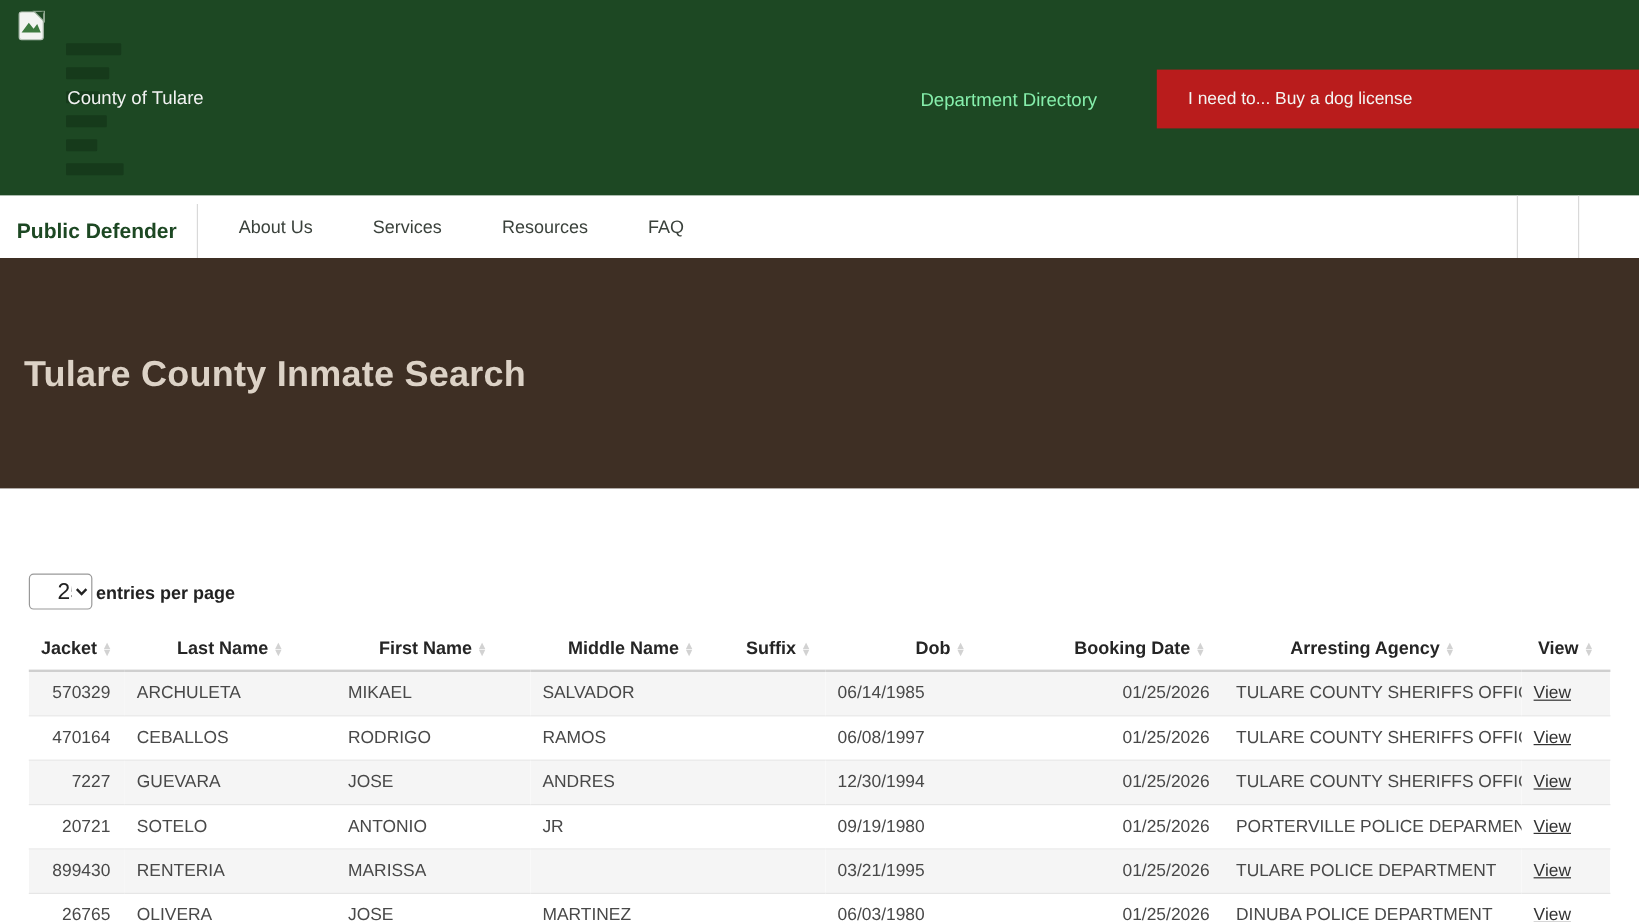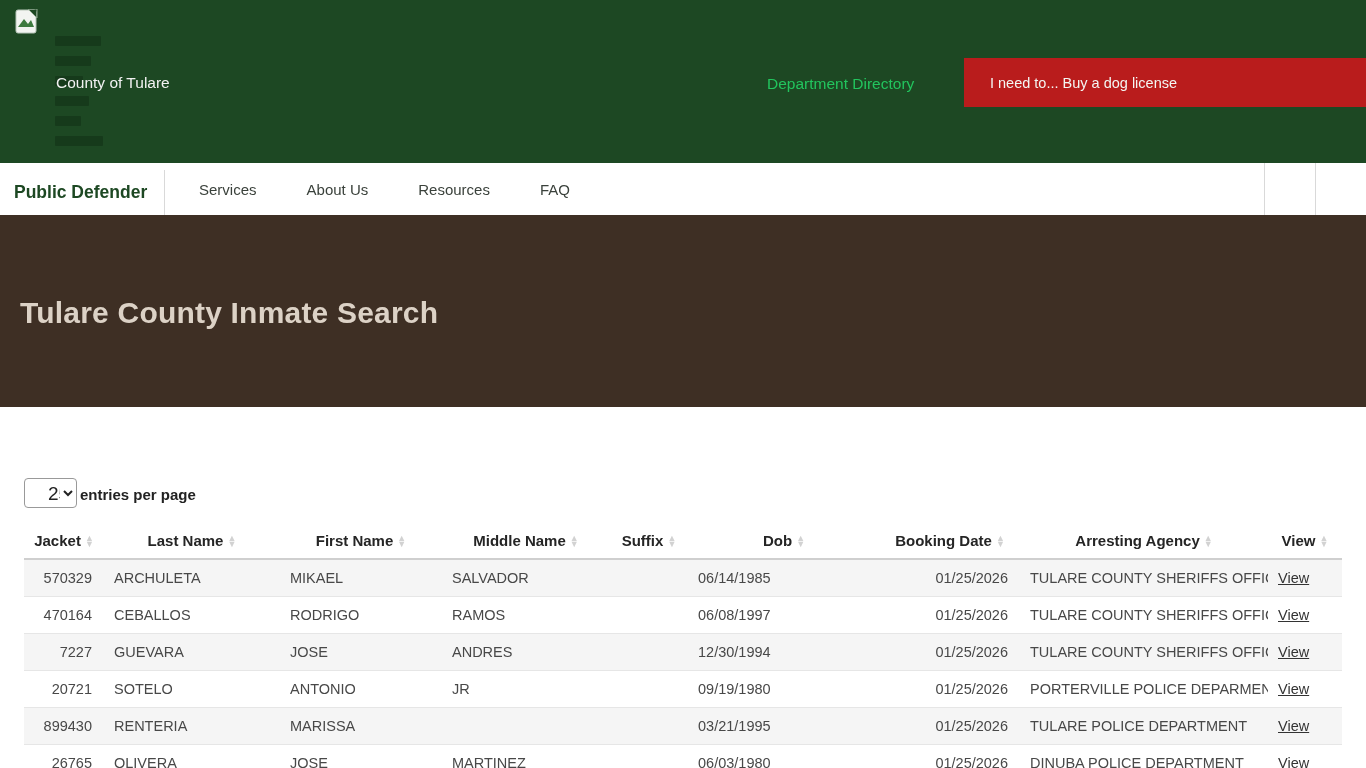--- a/index.html
+++ b/index.html
@@ -5,21 +5,21 @@
   * { margin: 0; padding: 0; box-sizing: border-box; }
   html, body { width: 1366px; height: 768px; overflow: hidden; background: #fff;
     font-family: "Liberation Sans", "DejaVu Sans", sans-serif; }
 
   
   .site-header { position: relative; width: 100%; height: 163px; background: #1d4823; }
   .logo-broken { position: absolute; left: 15px; top: 9px; width: 24px; height: 27px; }
   .faint-menu { position: absolute; left: 55px; top: 36px; }
   .faint-menu div { background: #163a1b; height: 10px; margin-bottom: 10px; border-radius: 1px; }
   .site-name { position: absolute; left: 56px; top: 74px; color: #f2f2f2; font-size: 15.5px; }
-  .dept-dir { position: absolute; left: 767px; top: 75px; color: #22c55e; font-size: 15.5px; cursor: pointer; }
+  .dept-dir { position: absolute; left: 767px; top: 75px; color: #86efac; font-size: 15.5px; cursor: pointer; }
   .ineedto { position: absolute; left: 964px; top: 58px; width: 402px; height: 49px;
     background: #b91c1c; color: #f4f6f3; font-size: 14.5px; display: flex; align-items: center;
     padding-left: 26px; cursor: pointer; border: none; }
 
   
   .navbar { position: relative; width: 100%; height: 52px; background: #fff; display: flex; align-items: stretch; }
   .brand { display: flex; align-items: center; padding: 0 14px; color: #1d4823;
     font-size: 17.5px; font-weight: bold; width: 165px; border-right: 1px solid #d9d9d9; margin-top: 7px; }
   .nav-links { display: flex; align-items: stretch; list-style: none; }
   .nav-links li { display: flex; align-items: center; padding: 0 16px; margin-left: 18px;
@@ -80,22 +80,22 @@
     <div style="width:48px"></div>
   </div>
   <div class="site-name">County of Tulare</div>
   <div class="dept-dir">Department Directory</div>
   <button class="ineedto">I need to... Buy a dog license</button>
 </header>
 
 <nav class="navbar">
   <div class="brand">Public Defender</div>
   <ul class="nav-links">
+    <li>About Us</li>
     <li>Services</li>
-    <li>About Us</li>
     <li>Resources</li>
     <li>FAQ</li>
   </ul>
   <div class="nav-right">
     <div class="nav-cell"></div>
     <div class="nav-cell"></div>
   </div>
 </nav>
 
 <section class="hero">

